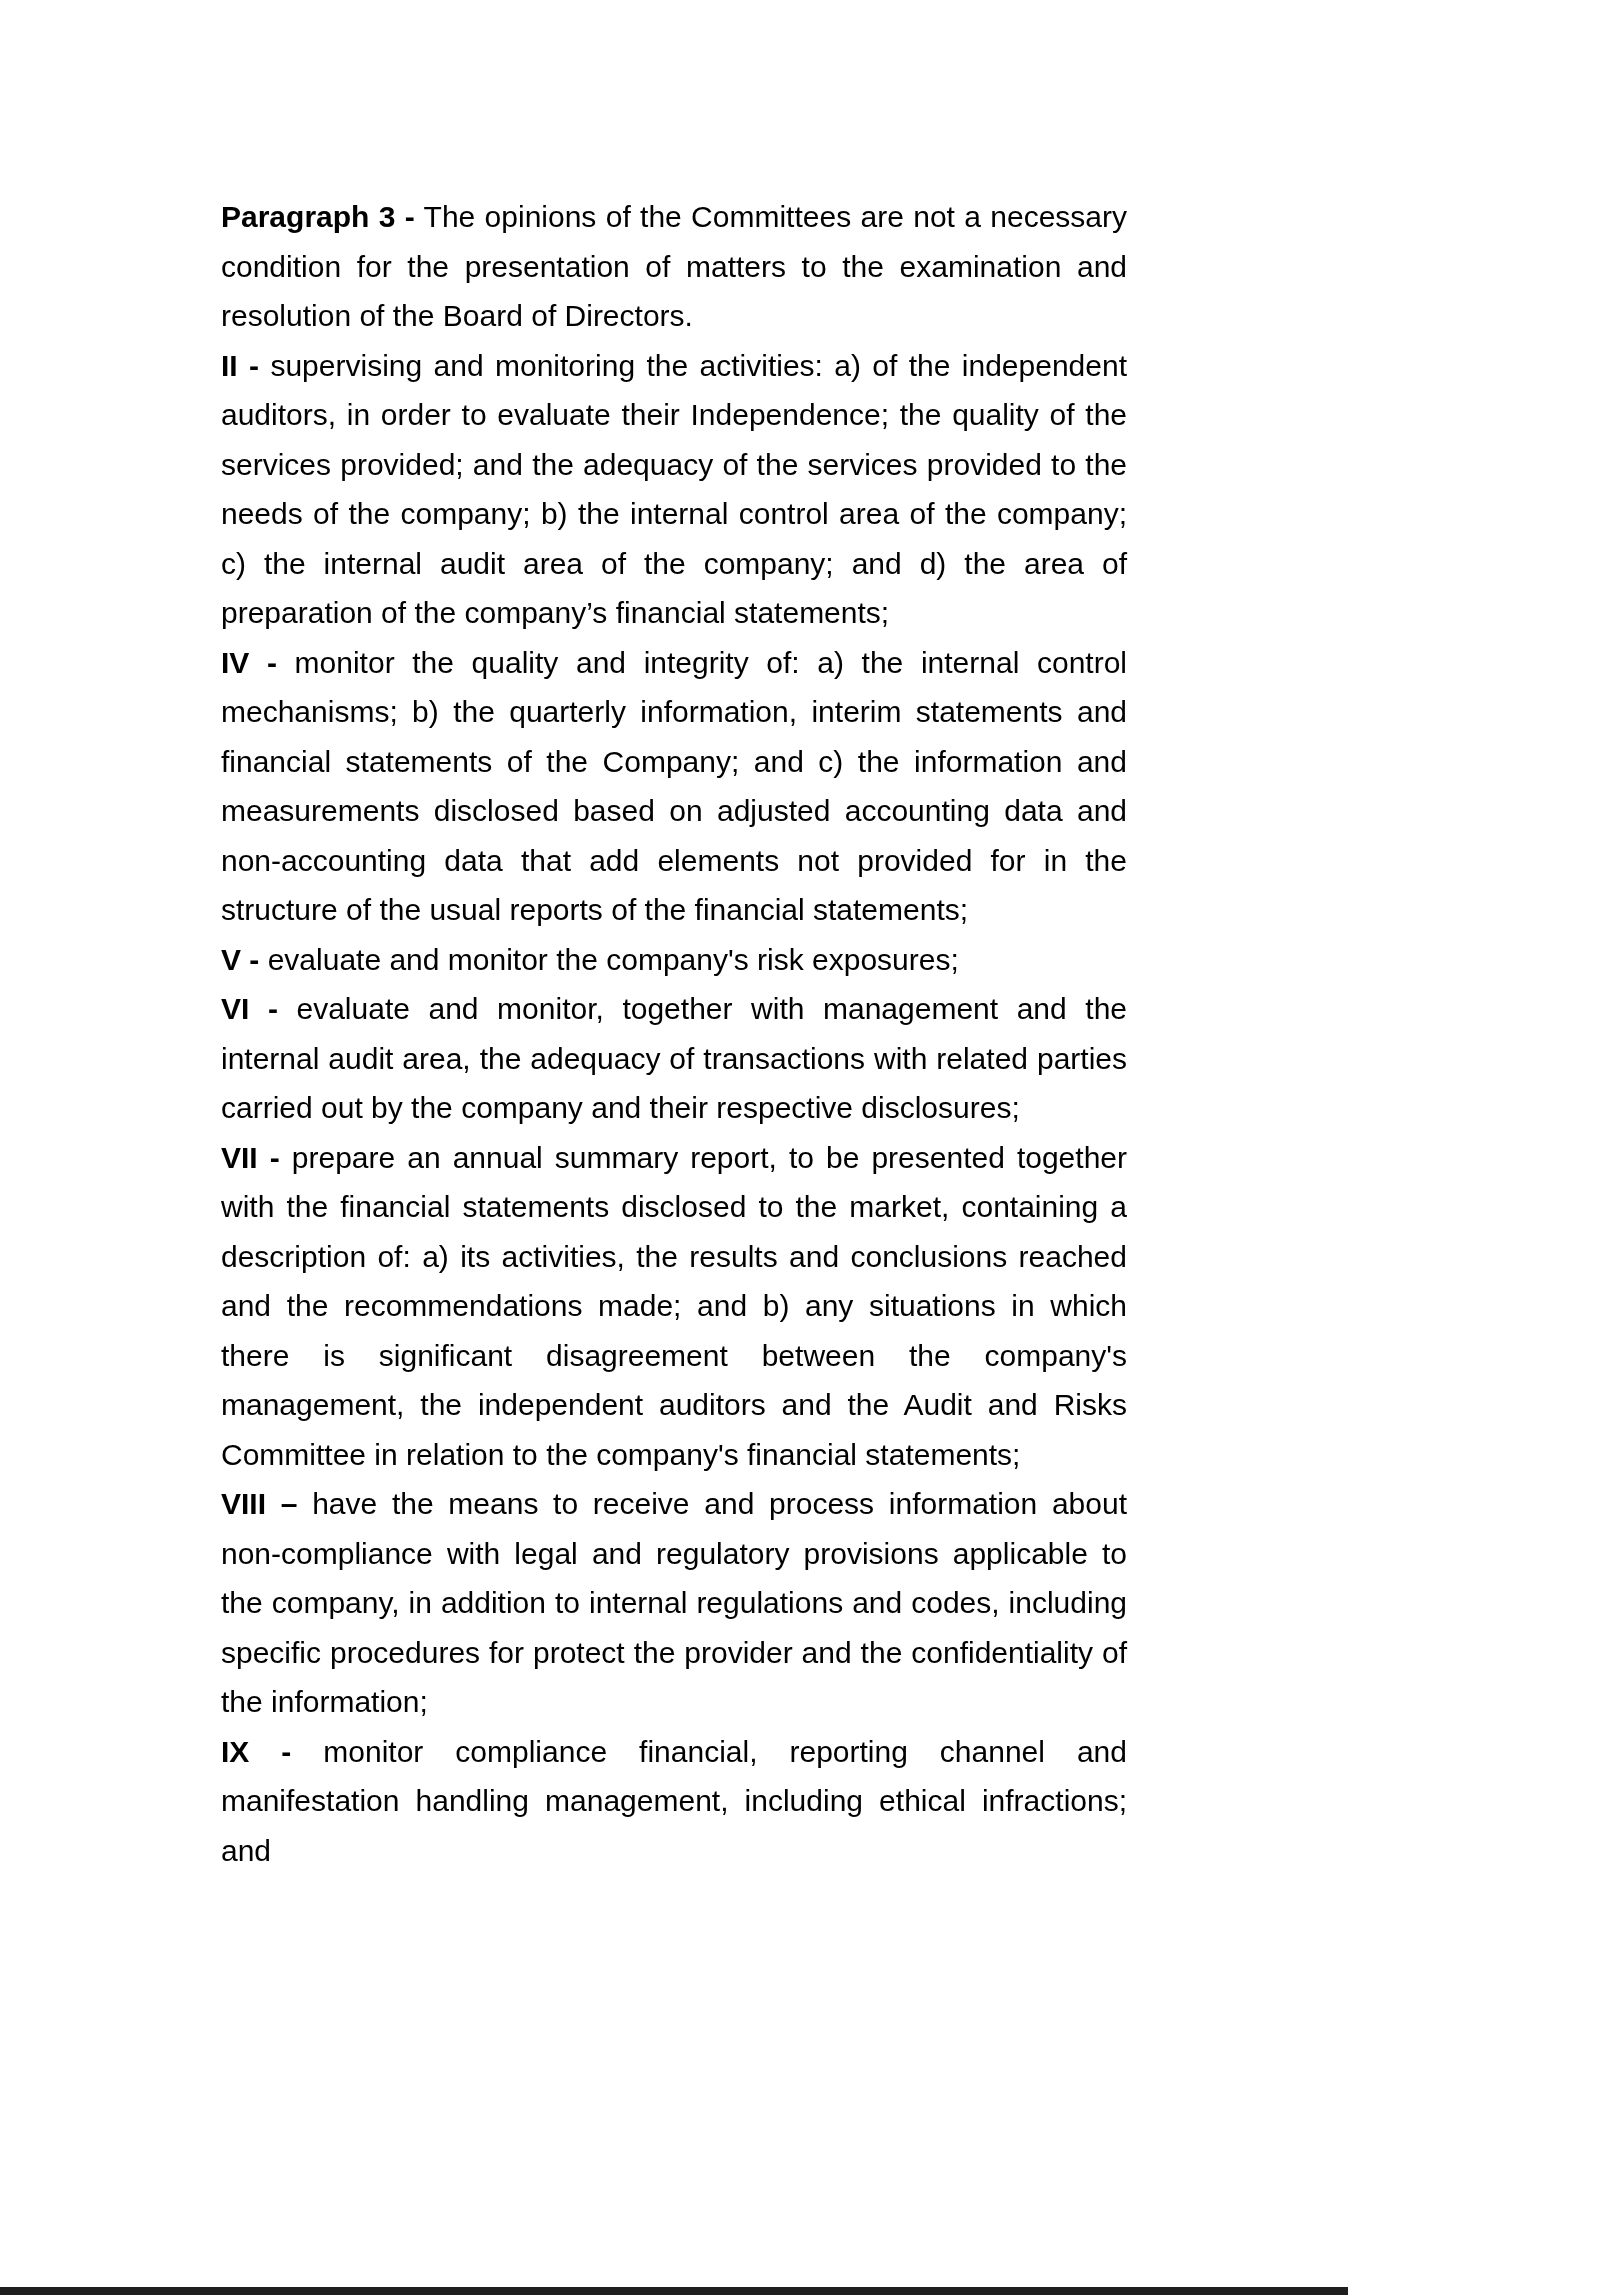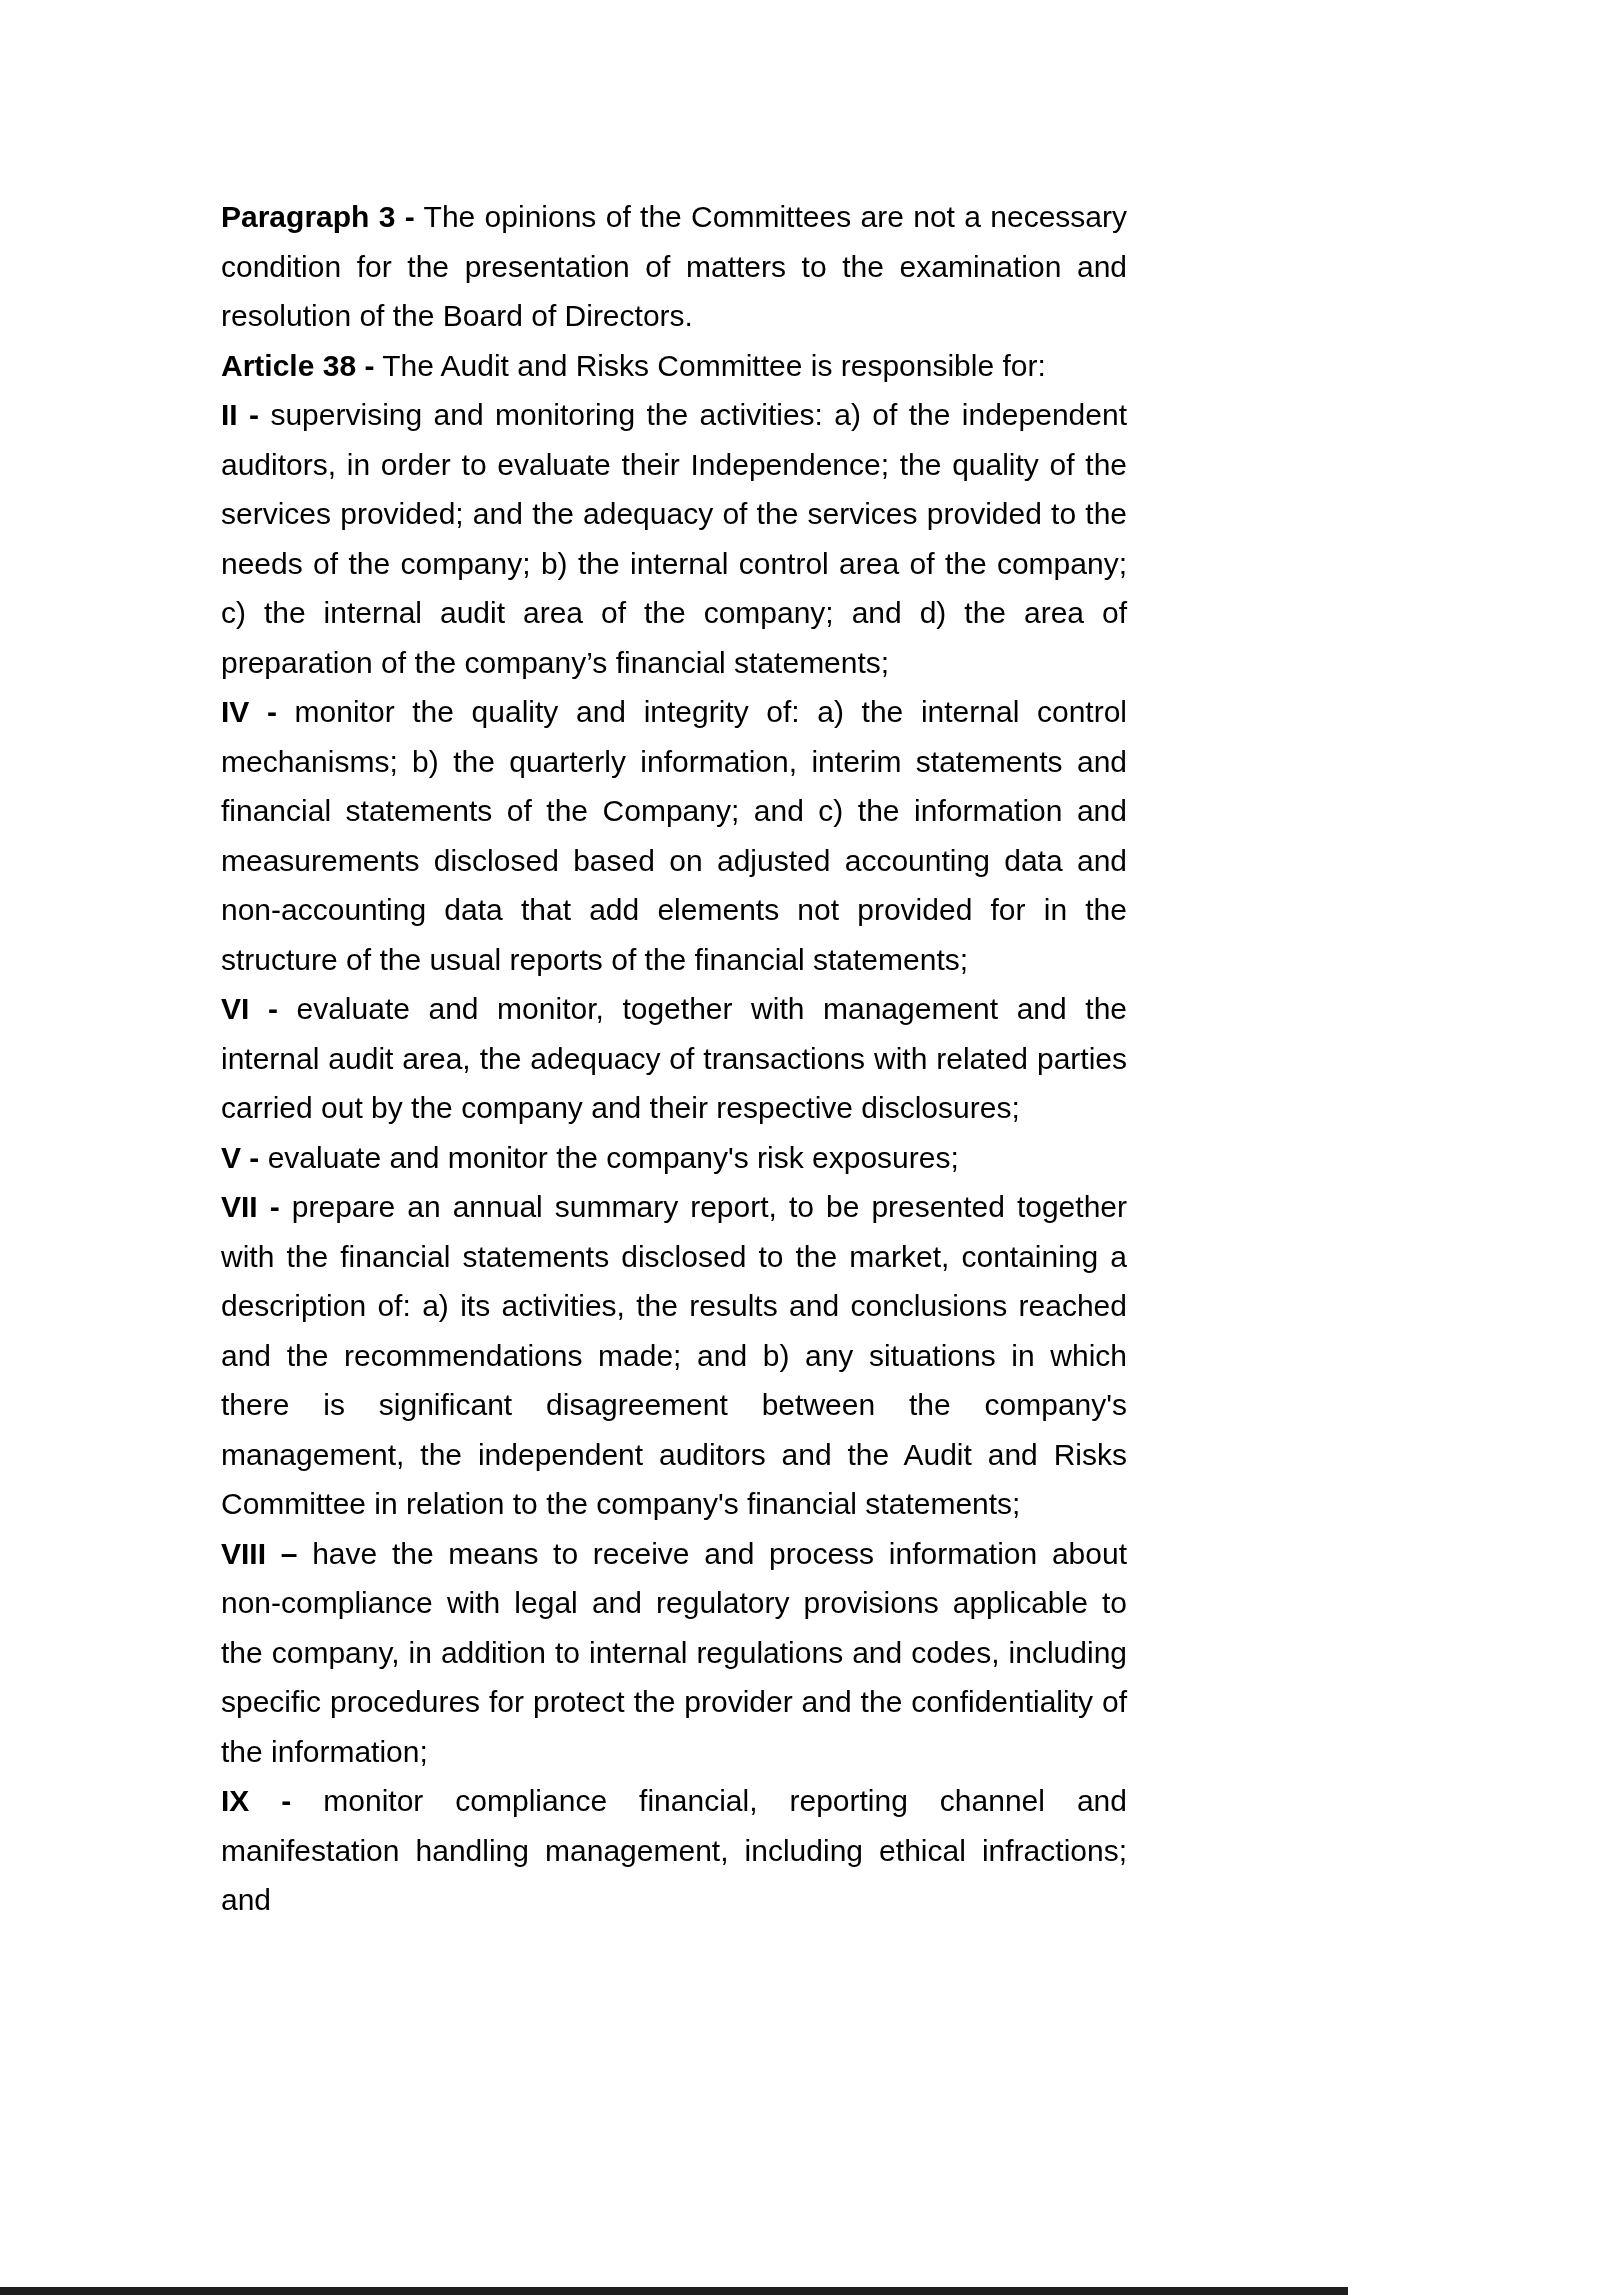--- a/index.html
+++ b/index.html
@@ -42,31 +42,30 @@
   }
 </style>
 </head>
 <body>
 
 <div class="page">
   <div class="doc-body">
 
     <p class="para"><span class="lead">Paragraph 3 -</span><span> The opinions of the Committees are not a necessary condition for the presentation of matters to the examination and resolution of the Board of Directors.</span></p>
 
-    <p class="para"><span class="lead">Article 38 -</span><span> The Audit and Risks Committee is responsible for:</span></p>
 
 
     <p class="para"><span class="lead">II -</span><span> supervising and monitoring the activities: a) of the independent auditors, in order to evaluate their Independence; the quality of the services provided; and the adequacy of the services provided to the needs of the company; b) the internal control area of the company; c) the internal audit area of the company; and d) the area of preparation of the company’s financial statements;</span></p>
 
 
     <p class="para"><span class="lead">IV -</span><span> monitor the quality and integrity of: a) the internal control mechanisms; b) the quarterly information, interim statements and financial statements of the Company; and c) the information and measurements disclosed based on adjusted accounting data and non-accounting data that add elements not provided for in the structure of the usual reports of the financial statements;</span></p>
 
+    <p class="para"><span class="lead">V -</span><span> evaluate and monitor the company's risk exposures;</span></p>
+
     <p class="para"><span class="lead">VI -</span><span> evaluate and monitor, together with management and the internal audit area, the adequacy of transactions with related parties carried out by the company and their respective disclosures;</span></p>
-
-    <p class="para"><span class="lead">V -</span><span> evaluate and monitor the company's risk exposures;</span></p>
 
     <p class="para"><span class="lead">VII -</span><span> prepare an annual summary report, to be presented together with the financial statements disclosed to the market, containing a description of: a) its activities, the results and conclusions reached and the recommendations made; and b) any situations in which there is significant disagreement between the company's management, the independent auditors and the Audit and Risks Committee in relation to the company's financial statements;</span></p>
 
     <p class="para"><span class="lead">VIII –</span><span> have the means to receive and process information about non-compliance with legal and regulatory provisions applicable to the company, in addition to internal regulations and codes, including specific procedures for protect the provider and the confidentiality of the information;</span></p>
 
     <p class="para"><span class="lead">IX -</span><span> monitor compliance financial, reporting channel and manifestation handling management, including ethical infractions; and</span></p>
 
 
   </div>
 

